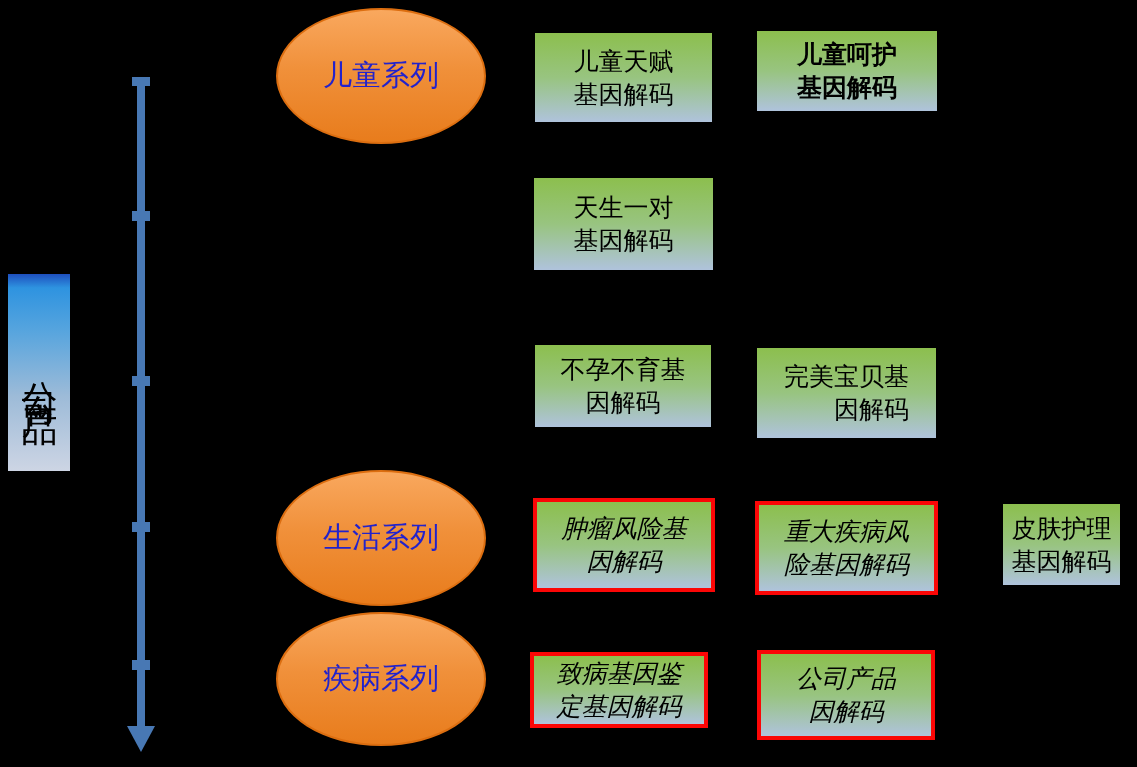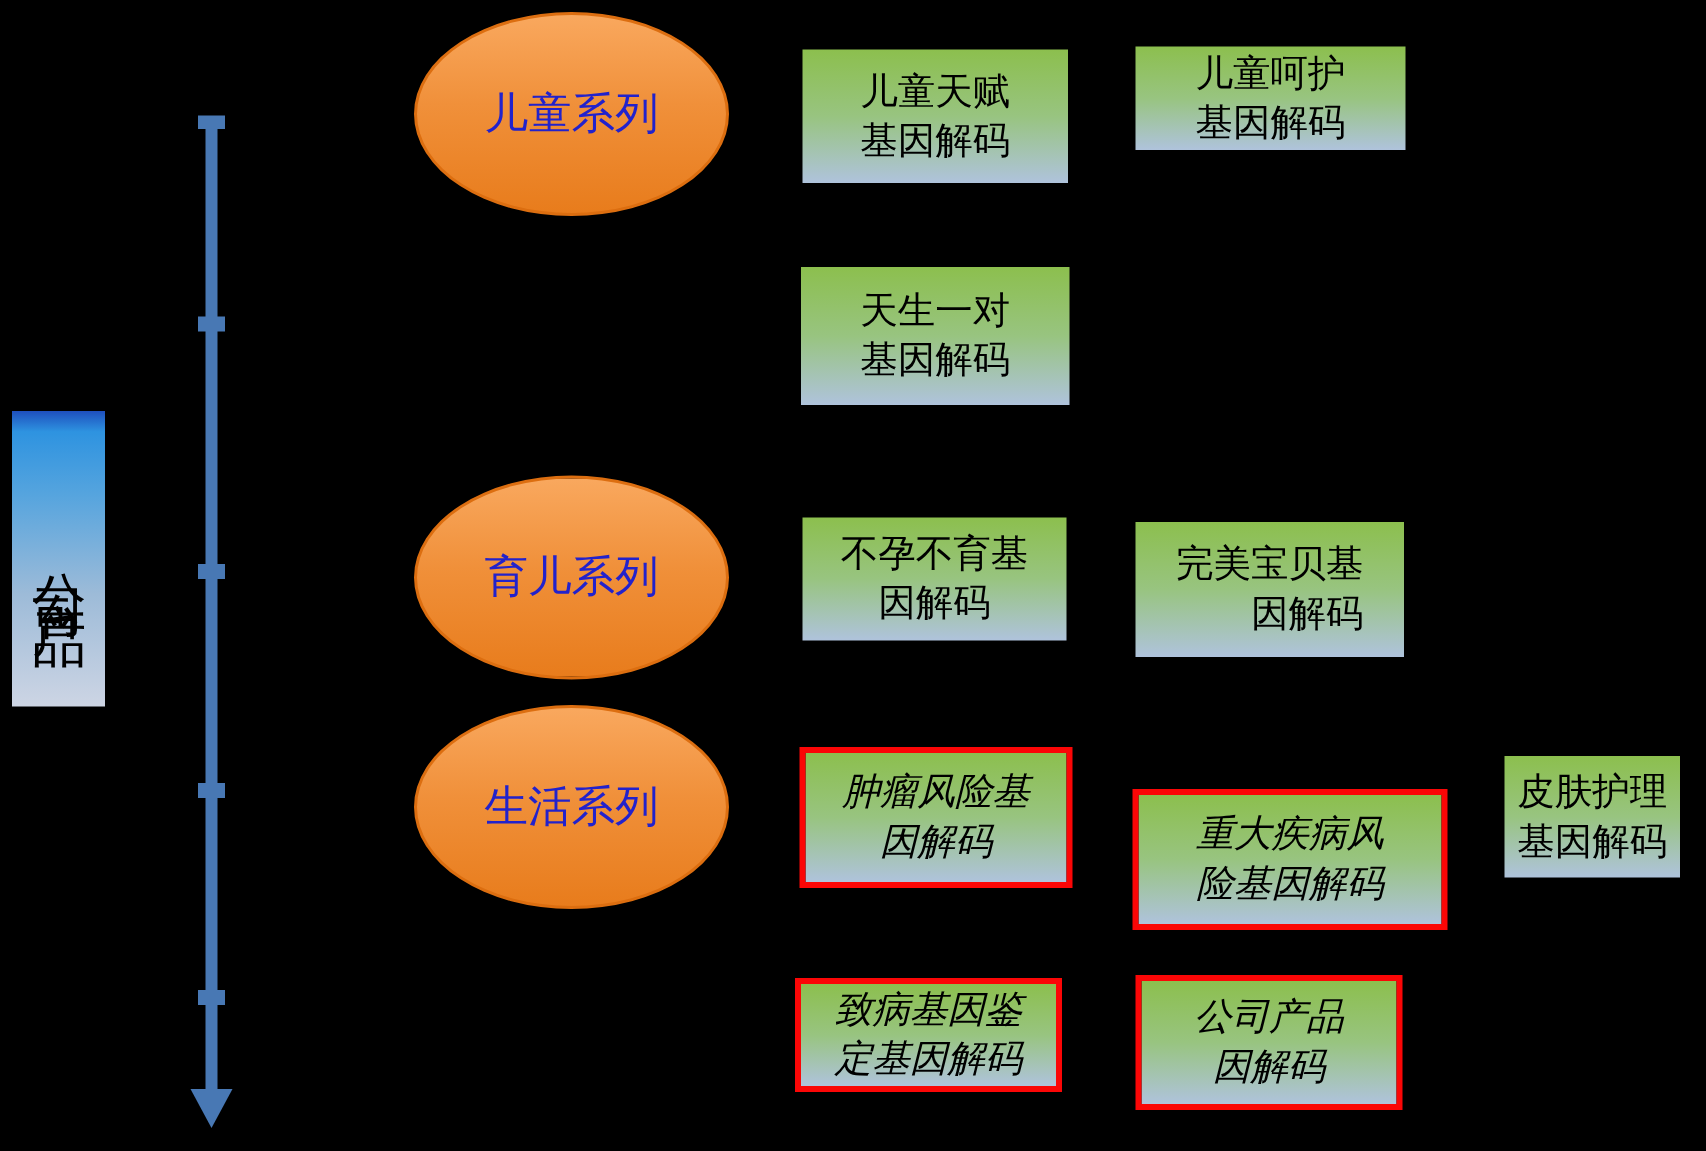--- a/index.html
+++ b/index.html
@@ -42,48 +42,48 @@
   
   .gbox{
     position:absolute;
     background:linear-gradient(180deg,#8CBF4E 0%,#98C480 50%,#AFC3DC 100%);
     display:flex;align-items:center;justify-content:center;
     text-align:center;color:#000;font-size:25px;line-height:1.32;
     white-space:pre-line;box-sizing:border-box;
   }
   .gbox.red{border:4px solid #FB0606;font-style:italic;}
   .b11{left:535px;top:33px;width:177px;height:89px;}
-  .b12{left:757px;top:31px;width:180px;height:69px;}
+  .b12{left:757px;top:31px;width:180px;height:80px;font-weight:bold;}
   .b21{left:534px;top:178px;width:179px;height:92px;}
   .b31{left:535px;top:345px;width:176px;height:82px;}
   .b32{left:757px;top:348px;width:179px;height:90px;text-align:right;}
   .b41{left:533px;top:498px;width:182px;height:94px;}
-  .b42{left:755px;top:526px;width:210px;height:94px;}
+  .b42{left:755px;top:501px;width:183px;height:94px;}
   .b43{left:1003px;top:504px;width:117px;height:81px;}
   .b51{left:530px;top:652px;width:178px;height:76px;}
   .b52{left:757px;top:650px;width:178px;height:90px;}
 </style>
 </head>
 <body>
 
 <div class="stage">
 
   <div class="side-label">公司产品</div>
 
   <div class="tl-cap"></div>
   <div class="tl-line"></div>
   <div class="tl-tick tick1"></div>
   <div class="tl-tick tick2"></div>
   <div class="tl-tick tick3"></div>
   <div class="tl-tick tick4"></div>
   <div class="tl-arrow"></div>
 
   <div class="ellipse e1">儿童系列</div>
-  <div class="ellipse e3">育儿系列</div>
   <div class="ellipse e4">生活系列</div>
+  <div class="ellipse e5">疾病系列</div>
 
   <div class="gbox b11">儿童天赋
 基因解码</div>
   <div class="gbox b12">儿童呵护
 基因解码</div>
 
   <div class="gbox b21">天生一对
 基因解码</div>
 
   <div class="gbox b31">不孕不育基

